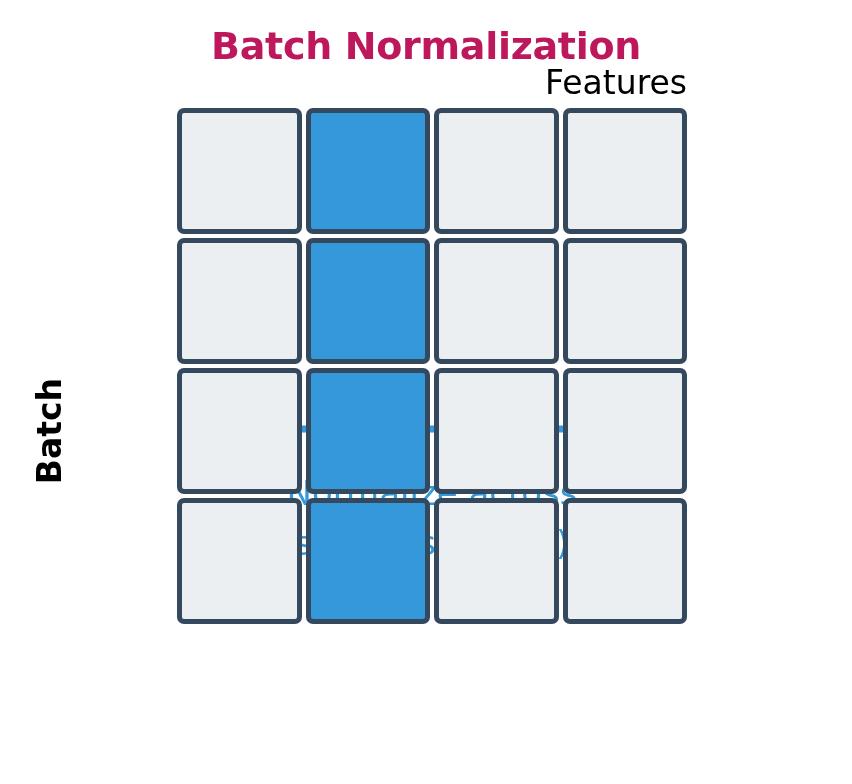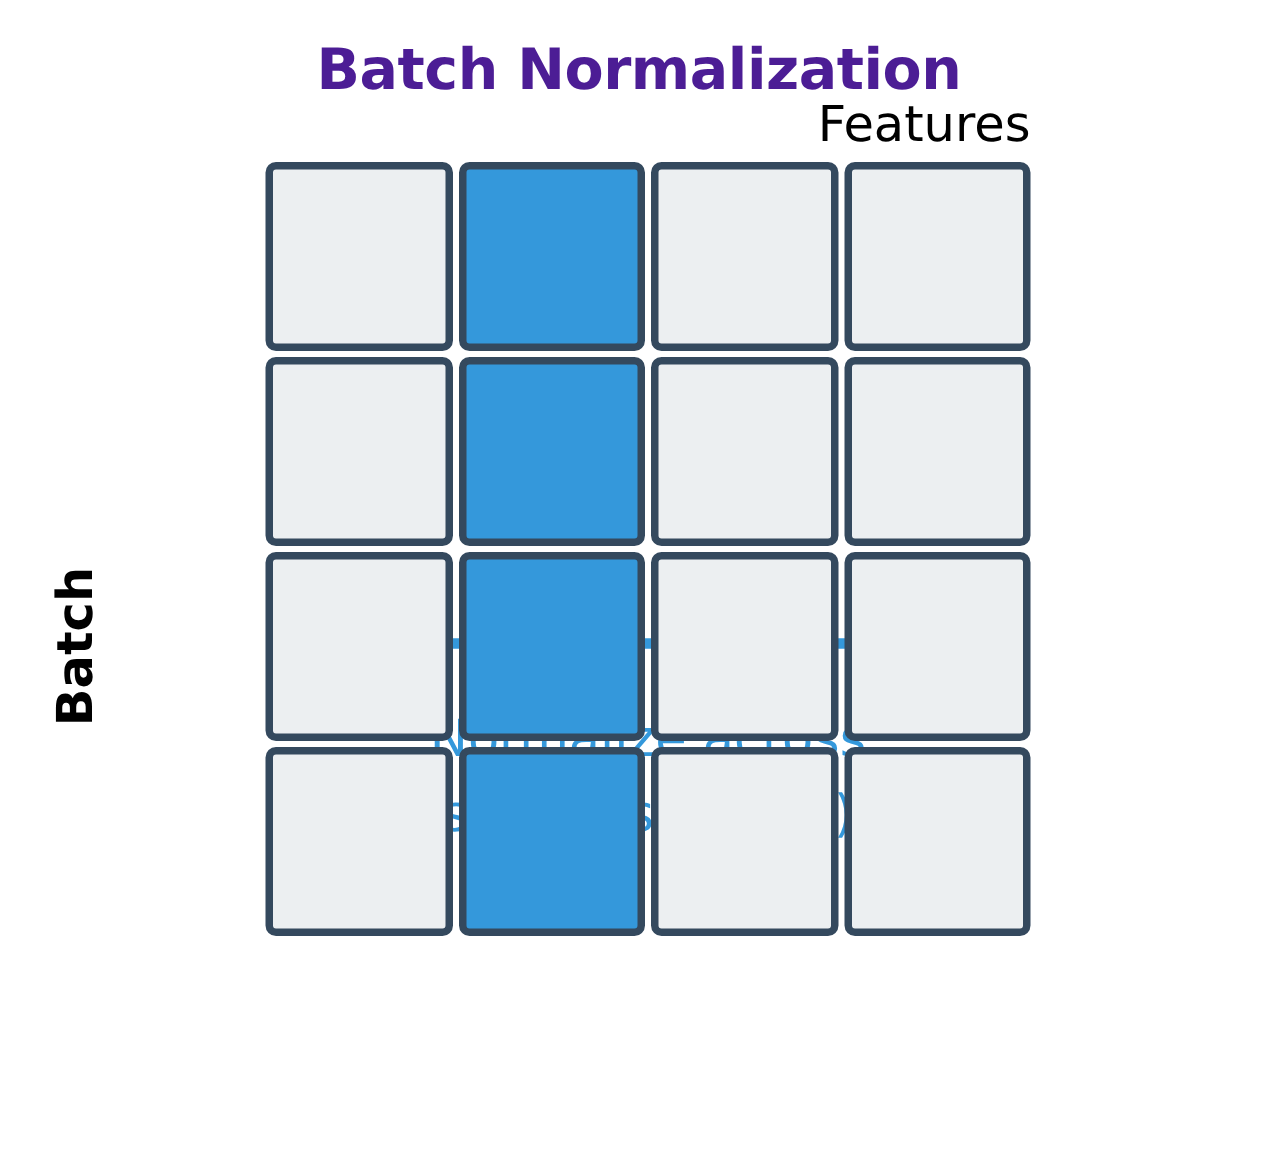--- a/index.html
+++ b/index.html
@@ -21,21 +21,21 @@
 
   
   #main-title {
     position: absolute;
     left: 0;
     top: 24px;
     width: 852px;
     text-align: center;
     font-size: 38px;
     font-weight: bold;
-    color: #4c1d95;
+    color: #be185d;
     line-height: 44px;
     letter-spacing: -0.3px;
     white-space: nowrap;
   }
 
   #col-axis-title {
     position: absolute;
     left: 177px;
     top: 64px;
     width: 510px;

